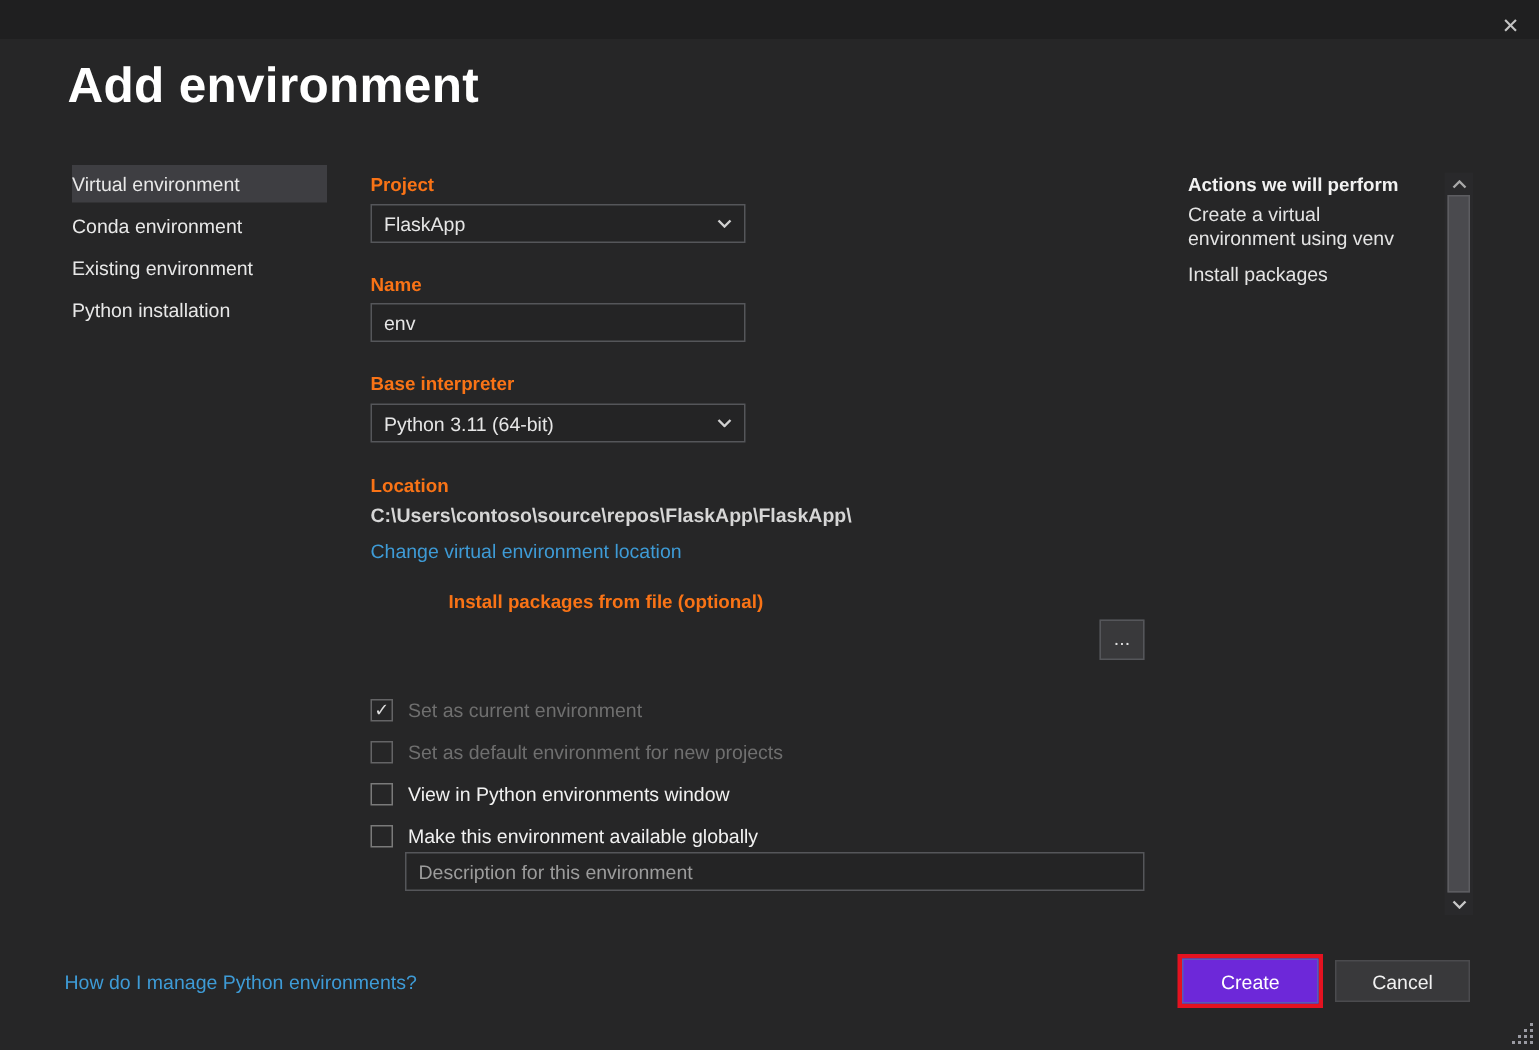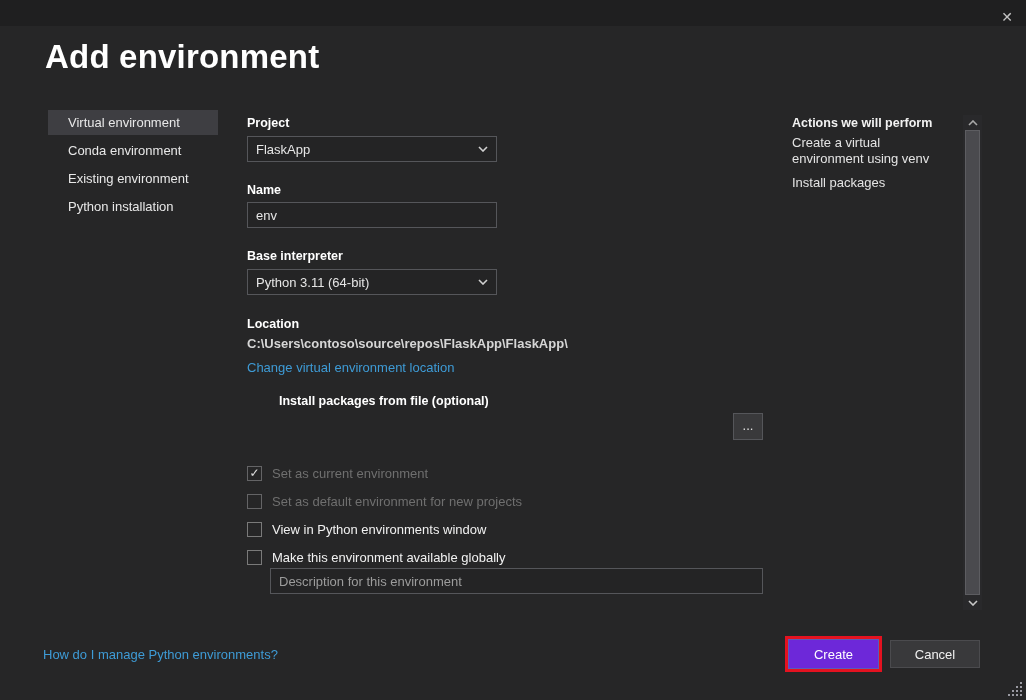--- a/index.html
+++ b/index.html
@@ -8,26 +8,26 @@
   #app { position:relative; width:1026px; height:700px; background:#262627; overflow:hidden; }
 
   .titlebar { position:absolute; left:0; top:0; width:1026px; height:26px; background:#1f1f20; }
   .close-btn { position:absolute; left:996px; top:7px; width:22px; height:20px; color:#c4c4c4;
     font-size:14px; line-height:20px; text-align:center; cursor:default; }
 
   .page-title { position:absolute; left:45px; top:38px; font-size:33px; font-weight:bold; color:#ffffff; letter-spacing:0.2px; }
 
   
   .sidebar { position:absolute; left:48px; top:110px; width:170px; }
-  .side-item { height:25px; line-height:25px; padding-left:20px; margin-bottom:3px;
+  .side-item { height:25px; line-height:25px; padding-left:0; margin-bottom:3px;
     font-size:13px; color:#e8e8e8; cursor:default; }
   .side-item.selected { background:#3e3e42; }
 
   
-  .label { position:absolute; font-size:12.5px; font-weight:bold; color:#ffffff; }
+  .label { position:absolute; font-size:12.5px; font-weight:bold; color:#f97316; }
   .field { position:absolute; background:#242425; border:1px solid #55565a; color:#e6e6e6;
     font-size:13px; font-family:"Liberation Sans", sans-serif;gap:12px; }
   .dropdown { width:250px; height:26px; display:flex; align-items:center; padding:0 8px; justify-content:space-between; }
   .dropdown svg { flex:0 0 auto; }
   input.text { width:250px; height:26px; padding:0 8px; outline:none; }
   input.text::placeholder { color:#9c9c9c; }
   .path-text { position:absolute; font-size:13px; color:#d6d6d6; }
   .link { position:absolute; font-size:13px; color:#3e9bd6; cursor:pointer; }
 
   .browse-btn { position:absolute; left:733px; top:413px; width:30px; height:27px; background:#39393b;
@@ -93,21 +93,21 @@
     <span>Python 3.11 (64-bit)</span>
     <svg width="10" height="6" viewBox="0 0 10 6">
         <polyline points="1,1 5,5 9,1" fill="none" stroke="#d0d0d0" stroke-width="1.6"></polyline>
       </svg>
   </div>
 
   <div class="label" style="left:247px; top:317px;">Location</div>
   <div class="path-text" style="left:247px; top:336px;font-weight:bold;">C:\Users\contoso\source\repos\FlaskApp\FlaskApp\</div>
   <div class="link" style="left:247px; top:360px;">Change virtual environment location</div>
 
-  <div class="label" style="left:235px; top:394px;padding-left:44px;">Install packages from file (optional)</div>
+  <div class="label" style="left:255px; top:394px;padding-left:44px;">Install packages from file (optional)</div>
   <div class="browse-btn">...</div>
 
   <div class="cb-row disabled" style="top:464px;">
     <div class="cb-box">
         <span>✓</span>
       </div>
     <span class="cb-label">Set as current environment</span>
   </div>
   <div class="cb-row disabled" style="top:492px;">
     <div class="cb-box"></div>

